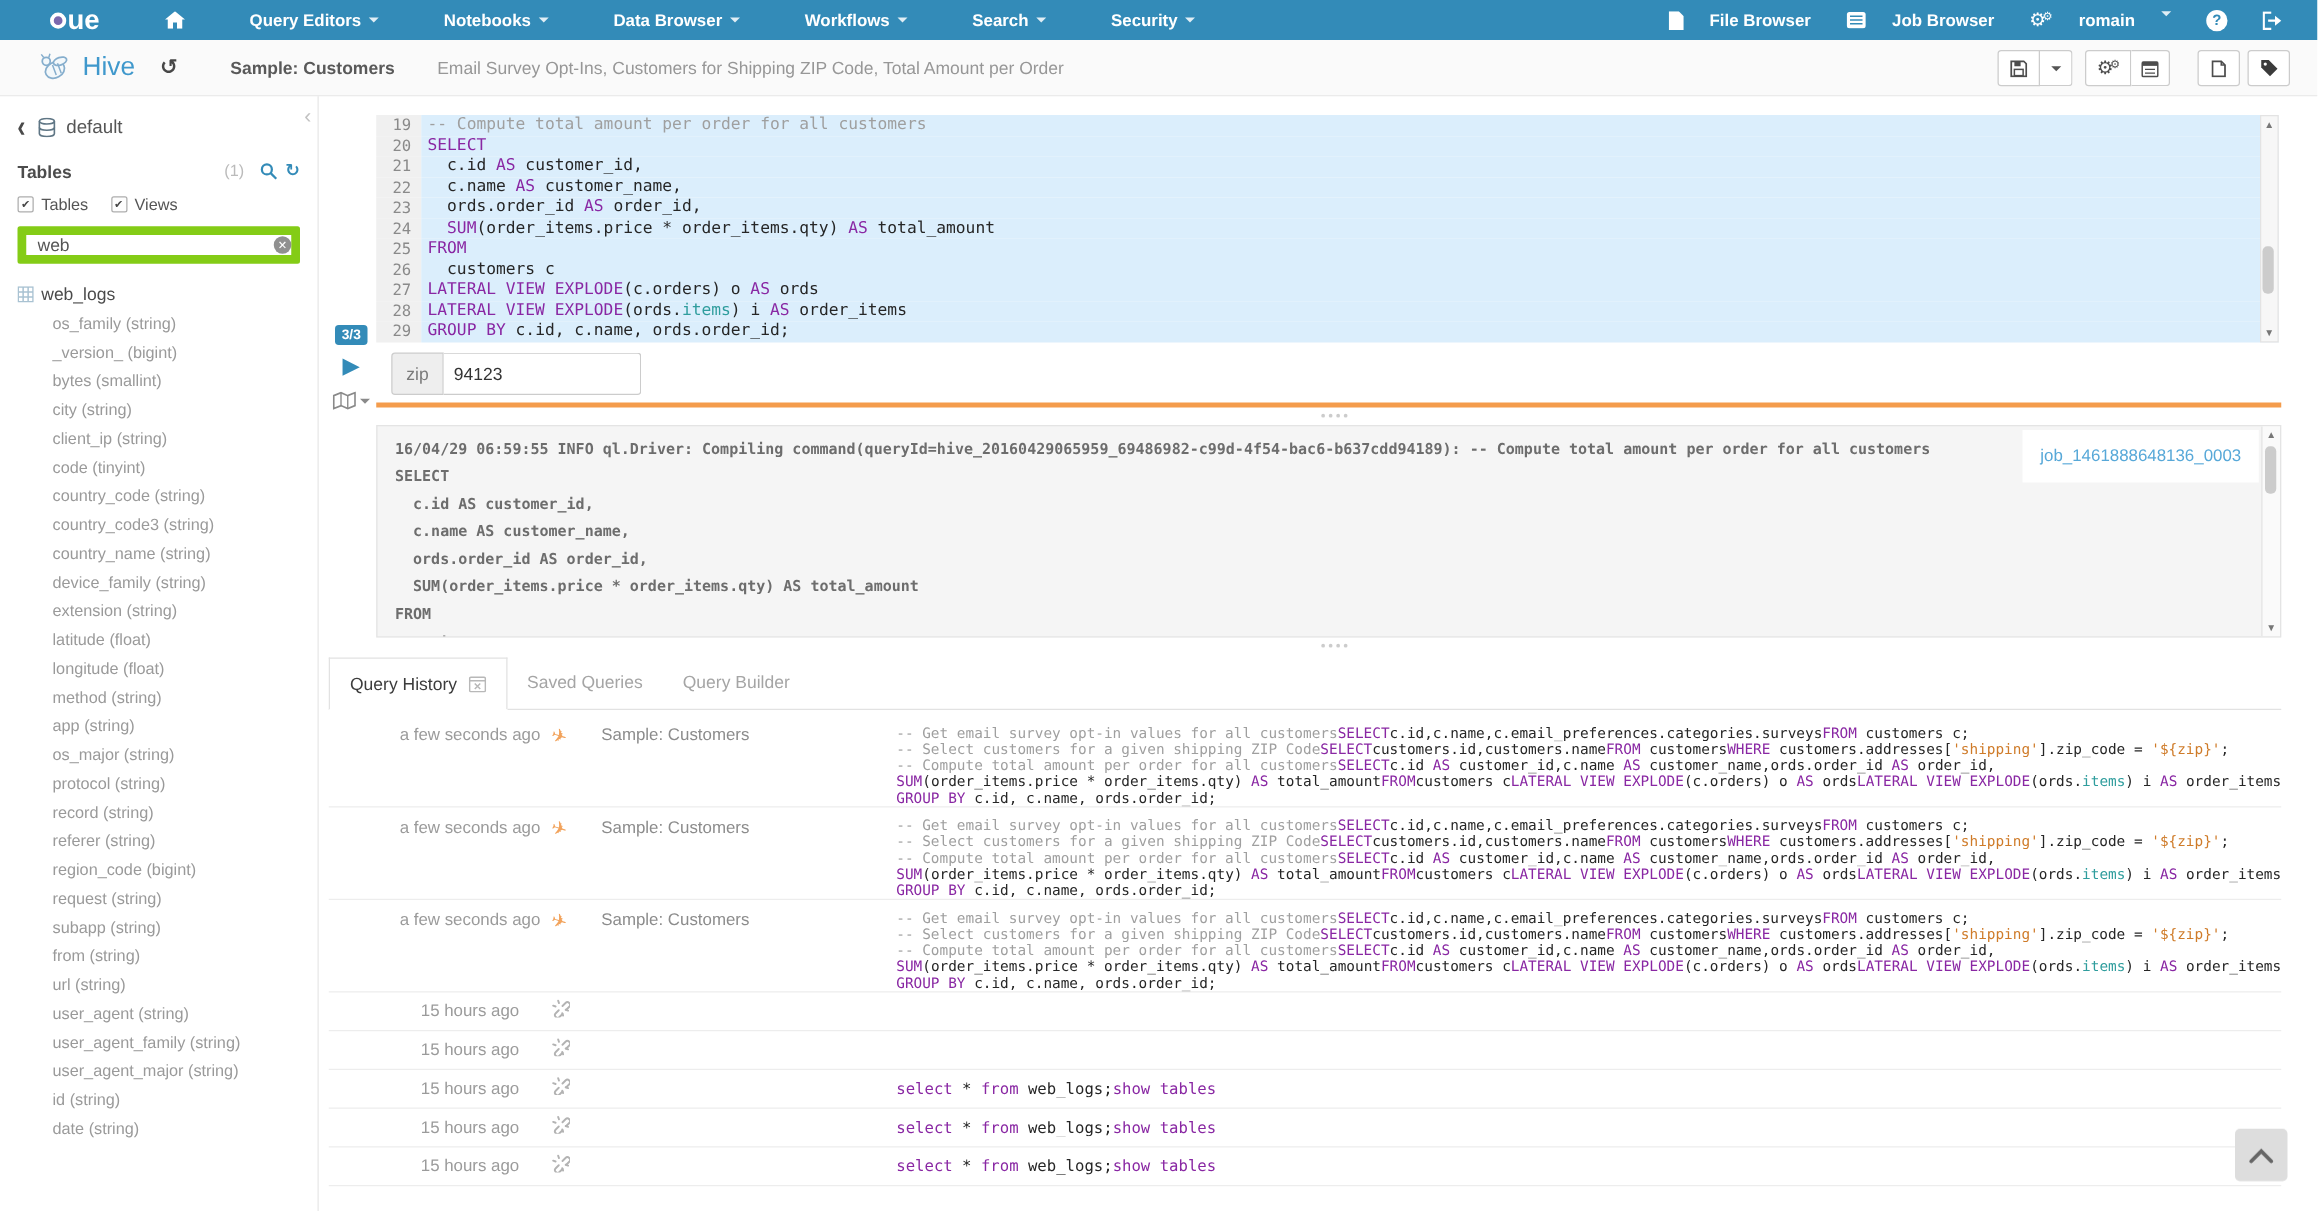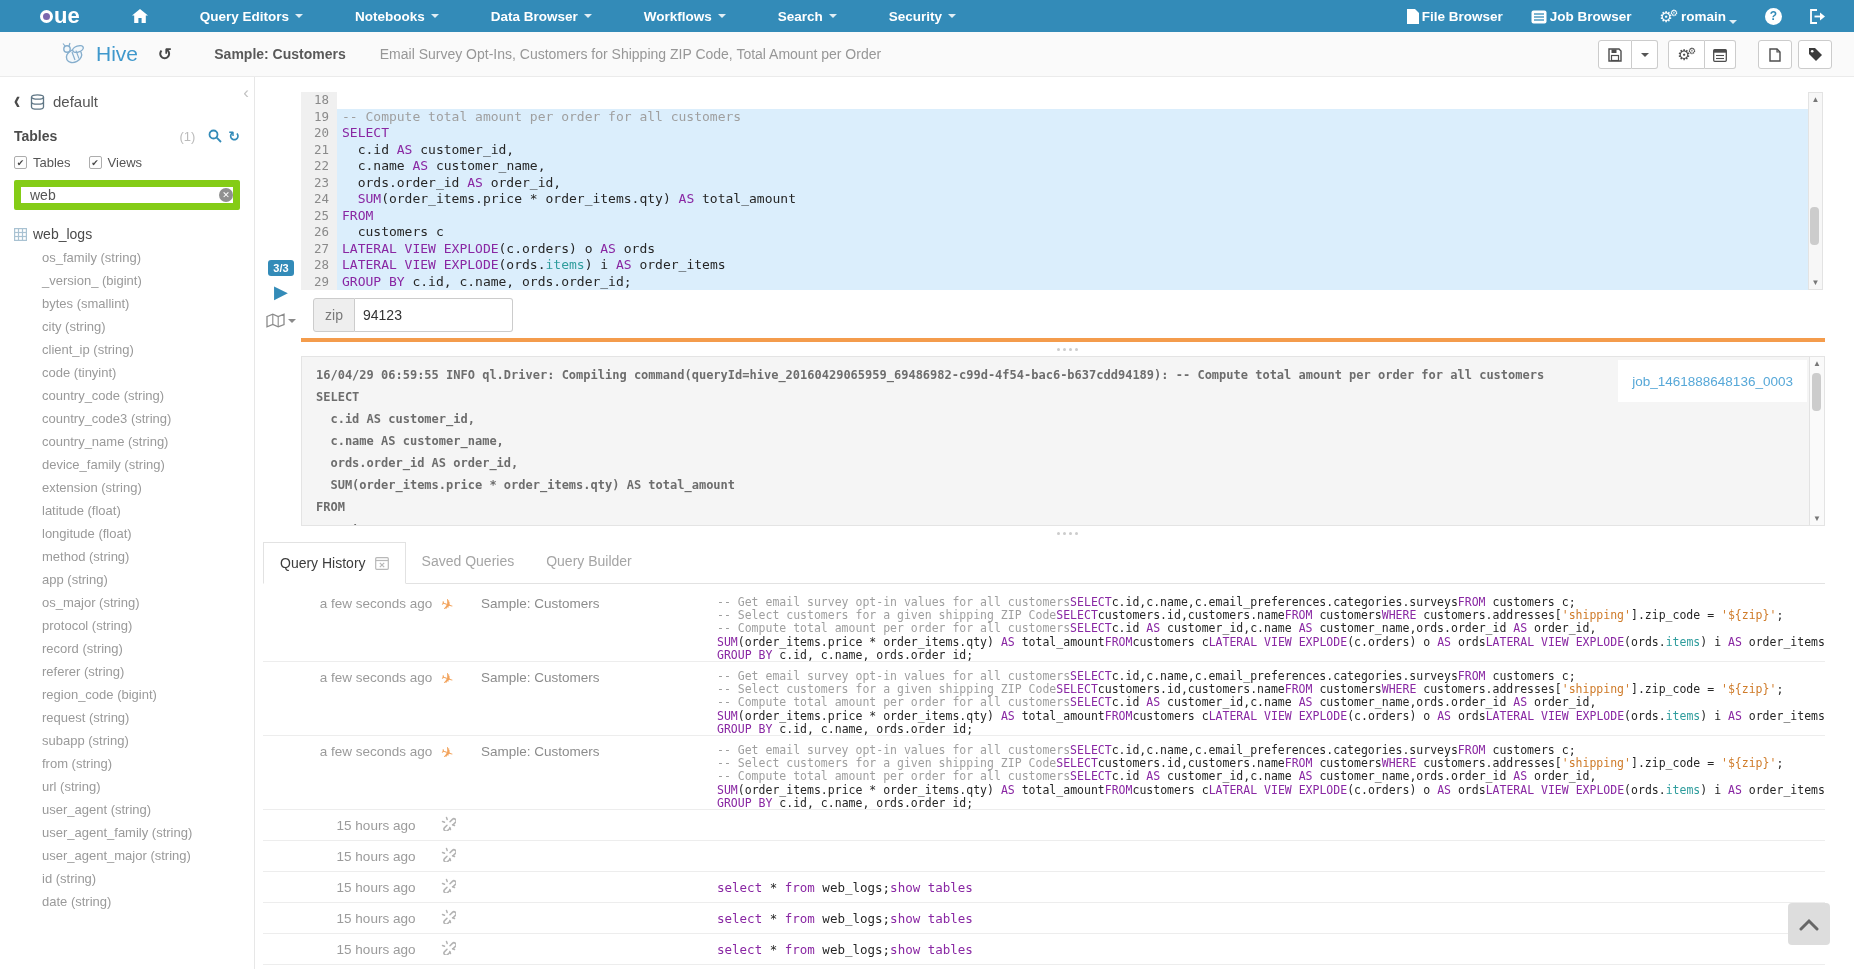--- a/index.html
+++ b/index.html
@@ -9,29 +9,29 @@
 
   
   .topnav{height:32px;background:#338bb8;display:flex;align-items:center;
     justify-content:space-between;padding:0 28px 0 40px;}
   .nav-left{display:flex;align-items:center;gap:52px;}
   .hue-logo{display:flex;align-items:center;color:#fff;font-weight:bold;font-size:22px;}
   .h-ring{width:13px;height:13px;border:3px solid #fff;border-radius:50%;background:#7b68ae;display:inline-block;margin-right:1px;}
   .nav-menu{color:#fff;font-size:13.5px;font-weight:bold;display:flex;gap:6px;align-items:center;white-space:nowrap;}
   .w-caret{width:0;height:0;border-left:4px solid transparent;border-right:4px solid transparent;border-top:4px solid rgba(255,255,255,.85);display:inline-block;}
   .nav-right{display:flex;align-items:center;gap:28px;color:#fff;font-weight:bold;font-size:13.5px;}
-  .nav-item{display:flex;align-items:flex-end;gap:3px;color:#fff;}
+  .nav-item{display:flex;align-items:flex-start;gap:21px;color:#fff;}
   .gear-g{color:#fff;font-size:15px;line-height:1;}
   .gear-g .g2{font-size:9px;vertical-align:top;margin-left:-3px;}
   .help-circle{width:17px;height:17px;border-radius:50%;background:#fff;color:#338bb8;
     display:flex;align-items:center;justify-content:center;font-size:12px;font-weight:bold;}
 
   
   .appbar{height:45px;background:#fafafa;border-bottom:1px solid #ebebeb;display:flex;
-    align-items:center;padding:0 24px 0 60px;position:relative;}
+    align-items:center;padding:0 24px 0 30px;position:relative;}
   .app-name{color:#3f98cc;font-size:21px;margin:0 20px 0 8px;}
   .history-icon{color:#474747;font-size:17px;font-weight:bold;}
   .doc-title{color:#595959;font-weight:bold;font-size:14px;margin-left:42px;white-space:nowrap;}
   .doc-desc{color:#979797;font-size:14px;margin-left:34px;white-space:nowrap;}
   .appbar-actions{position:absolute;right:22px;top:8px;display:flex;align-items:center;}
   .btn{height:29px;min-width:34px;background:#fff;border:1px solid #ccc;display:flex;
     align-items:center;justify-content:center;padding:0 8px;}
   .btn.joined-l{border-radius:3px 0 0 3px;}
   .btn.joined-r{border-radius:0 3px 3px 0;border-left:none;min-width:26px;}
   .btn.alone{border-radius:3px;}
@@ -354,21 +354,20 @@
         <svg width="19" height="15" viewBox="0 0 19 15">
             <path d="M1 3.5L6.8 1.2 12.2 3.5 18 1.2V11.5L12.2 13.8 6.8 11.5 1 13.8z" fill="none" stroke="#8a8a8a" stroke-width="1.3"></path>
             <path d="M6.8 1.2v10.3M12.2 3.5v10.3" stroke="#8a8a8a" stroke-width="1.1"></path>
           </svg>
         <span class="map-caret"></span>
         </a>
     </div>
 
     <div class="editor">
       <div id="ed-lines">
-          <div class="ed-line"><span class="gutter">18</span><span class="code"></span></div>
           <div class="ed-line hl"><span class="gutter">19</span><span class="code"><span class="tk-com">-- Compute total amount per order for all customers</span></span></div>
           <div class="ed-line hl"><span class="gutter">20</span><span class="code"><span class="tk-kw">SELECT</span></span></div>
           <div class="ed-line hl"><span class="gutter">21</span><span class="code"><span class="tk-pl">  c.id </span><span class="tk-kw">AS</span><span class="tk-pl"> customer_id,</span></span></div>
           <div class="ed-line hl"><span class="gutter">22</span><span class="code"><span class="tk-pl">  c.name </span><span class="tk-kw">AS</span><span class="tk-pl"> customer_name,</span></span></div>
           <div class="ed-line hl"><span class="gutter">23</span><span class="code"><span class="tk-pl">  ords.order_id </span><span class="tk-kw">AS</span><span class="tk-pl"> order_id,</span></span></div>
           <div class="ed-line hl"><span class="gutter">24</span><span class="code"><span class="tk-pl">  </span><span class="tk-kw">SUM</span><span class="tk-pl">(order_items.price * order_items.qty) </span><span class="tk-kw">AS</span><span class="tk-pl"> total_amount</span></span></div>
           <div class="ed-line hl"><span class="gutter">25</span><span class="code"><span class="tk-kw">FROM</span></span></div>
           <div class="ed-line hl"><span class="gutter">26</span><span class="code"><span class="tk-pl">  customers c</span></span></div>
           <div class="ed-line hl"><span class="gutter">27</span><span class="code"><span class="tk-kw">LATERAL VIEW EXPLODE</span><span class="tk-pl">(c.orders) o </span><span class="tk-kw">AS</span><span class="tk-pl"> ords</span></span></div>
           <div class="ed-line hl"><span class="gutter">28</span><span class="code"><span class="tk-kw">LATERAL VIEW EXPLODE</span><span class="tk-pl">(ords.</span><span class="tk-fn">items</span><span class="tk-pl">) i </span><span class="tk-kw">AS</span><span class="tk-pl"> order_items</span></span></div>

